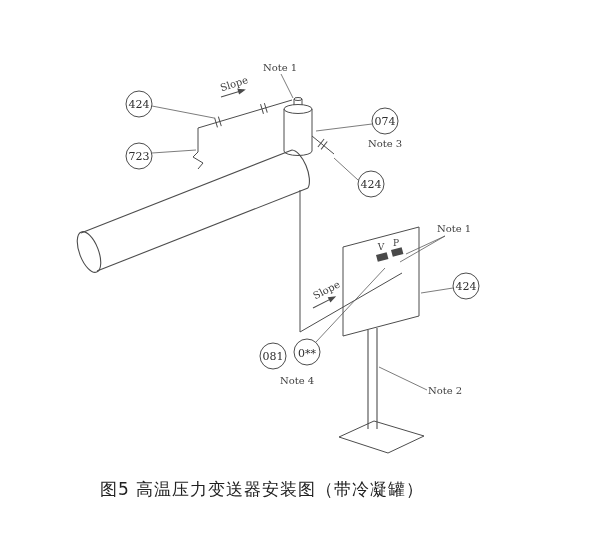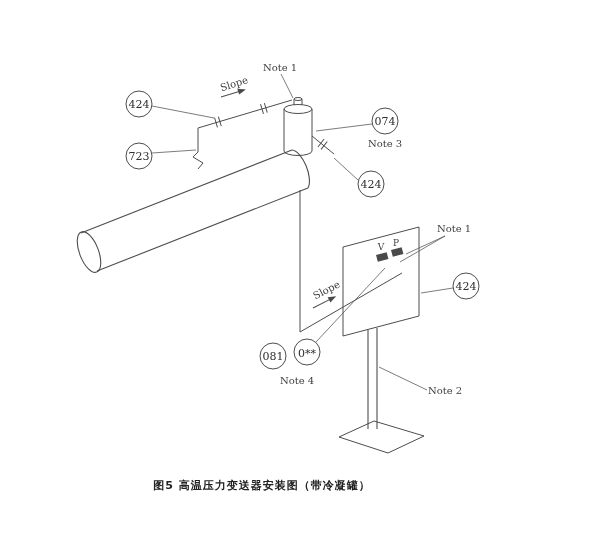--- a/index.html
+++ b/index.html
@@ -8,21 +8,21 @@
   svg{position:absolute;top:0;left:0;}
   .ln{stroke:#4d4d4d;stroke-width:1;fill:none;}
   .pipe{stroke:#4d4d4d;stroke-width:1.1;fill:none;}
   .leader{stroke:#5a5a5a;stroke-width:0.8;fill:none;}
   .balloon{stroke:#4d4d4d;stroke-width:1;fill:#ffffff;}
   .dark{fill:#4a4a4a;stroke:none;}
   .lbl{font-family:"DejaVu Serif",serif;font-size:10px;fill:#3d3d3d;}
   .sm{font-family:"DejaVu Serif",serif;font-size:9px;fill:#3d3d3d;}
   .bal{font-family:"DejaVu Serif",serif;font-size:11px;fill:#2e2e2e;}
   .caption{position:absolute;left:0;top:478px;width:524px;text-align:center;
-           font-size:11px;font-weight:bold;color:#212121;letter-spacing:1px;}
+           font-size:17px;font-weight:normal;color:#212121;letter-spacing:1px;}
 </style>
 </head>
 <body>
 
 <div class="page">
   <svg width="600" height="472" viewBox="0 0 600 472">
 
     <g>
       <ellipse class="pipe" cx="89" cy="252" rx="9.5" ry="21.5" transform="rotate(-21 89 252)"></ellipse>
       <line class="pipe" x1="81" y1="233" x2="292" y2="150"></line>

